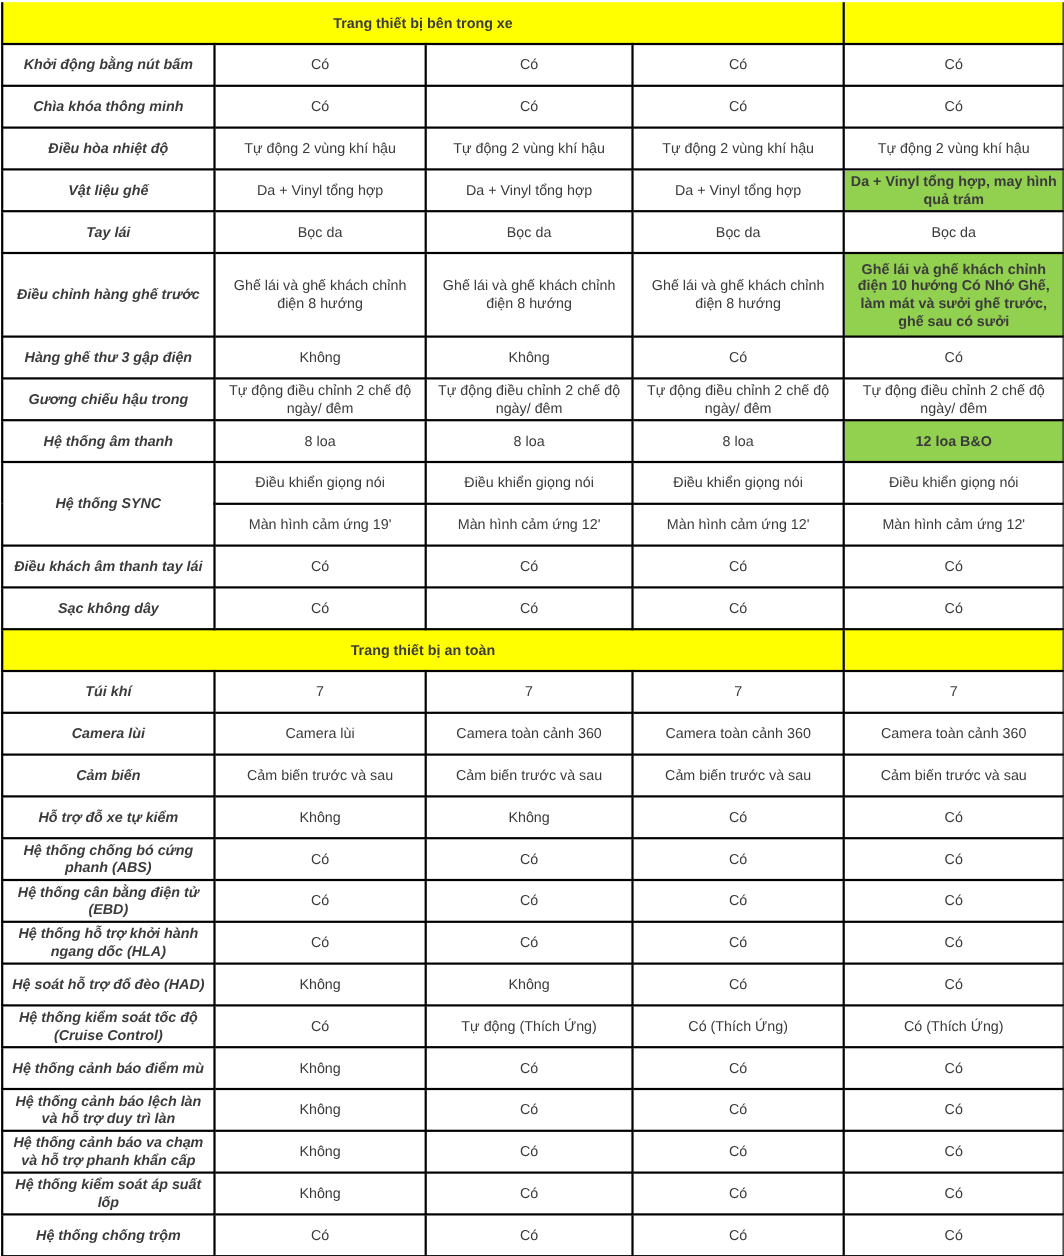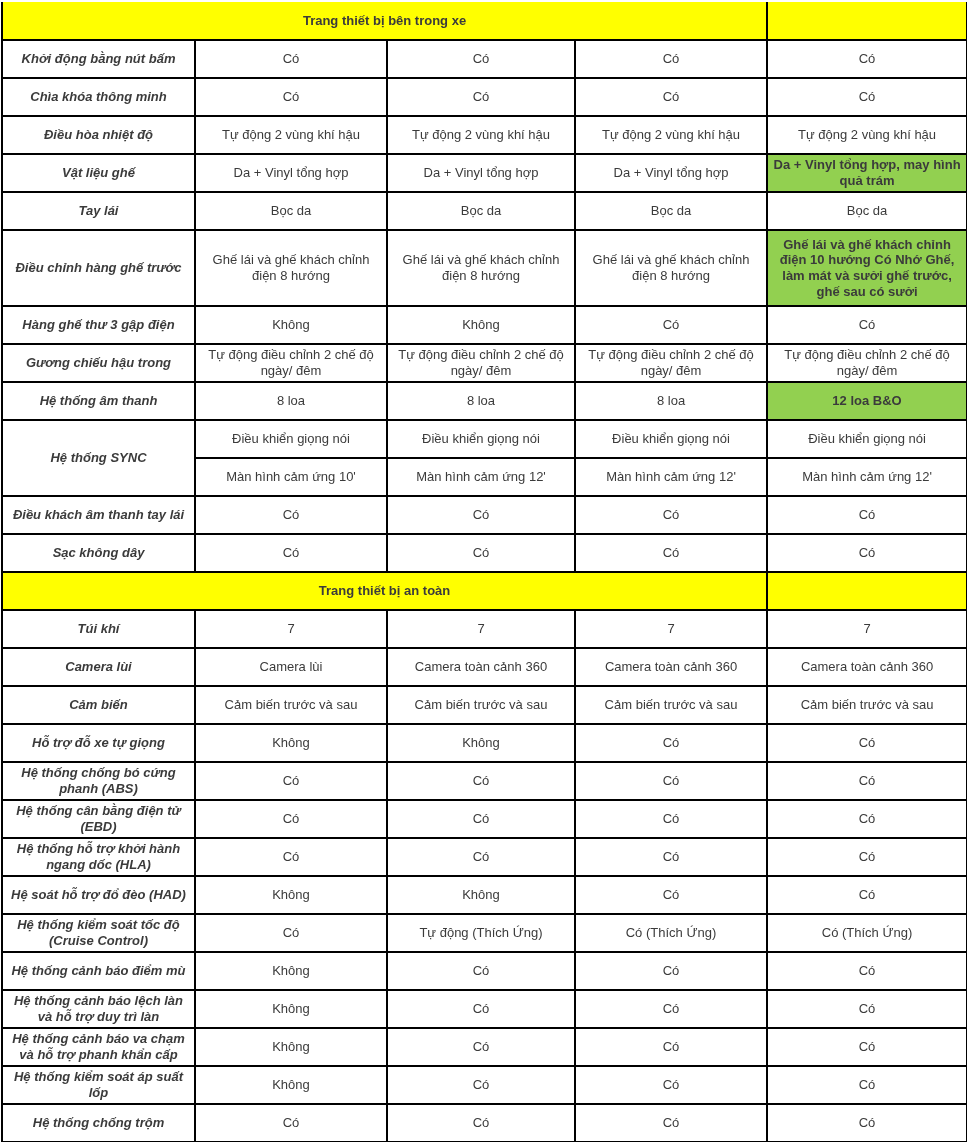--- a/index.html
+++ b/index.html
@@ -117,21 +117,21 @@
           <td class="hl">12 loa B&amp;O</td>
         </tr>
         <tr class="r">
           <td class="label" rowspan="2">Hệ thống SYNC</td>
           <td>Điều khiển giọng nói</td>
           <td>Điều khiển giọng nói</td>
           <td>Điều khiển giọng nói</td>
           <td>Điều khiển giọng nói</td>
         </tr>
         <tr class="r">
-          <td>Màn hình cảm ứng 10'</td>
+          <td>Màn hình cảm ứng 19'</td>
           <td>Màn hình cảm ứng 12'</td>
           <td>Màn hình cảm ứng 12'</td>
           <td>Màn hình cảm ứng 12'</td>
         </tr>
         <tr class="r">
           <td class="label">Điều khách âm thanh tay lái</td>
           <td>Có</td>
           <td>Có</td>
           <td>Có</td>
           <td>Có</td>
@@ -162,21 +162,21 @@
           <td>Camera toàn cảnh 360</td>
         </tr>
         <tr class="r">
           <td class="label">Cảm biến</td>
           <td>Cảm biến trước và sau</td>
           <td>Cảm biến trước và sau</td>
           <td>Cảm biến trước và sau</td>
           <td>Cảm biến trước và sau</td>
         </tr>
         <tr class="r">
-          <td class="label">Hỗ trợ đỗ xe tự giọng</td>
+          <td class="label">Hỗ trợ đỗ xe tự kiểm</td>
           <td>Không</td>
           <td>Không</td>
           <td>Có</td>
           <td>Có</td>
         </tr>
         <tr class="r">
           <td class="label">Hệ thống chống bó cứng phanh (ABS)</td>
           <td>Có</td>
           <td>Có</td>
           <td>Có</td>

